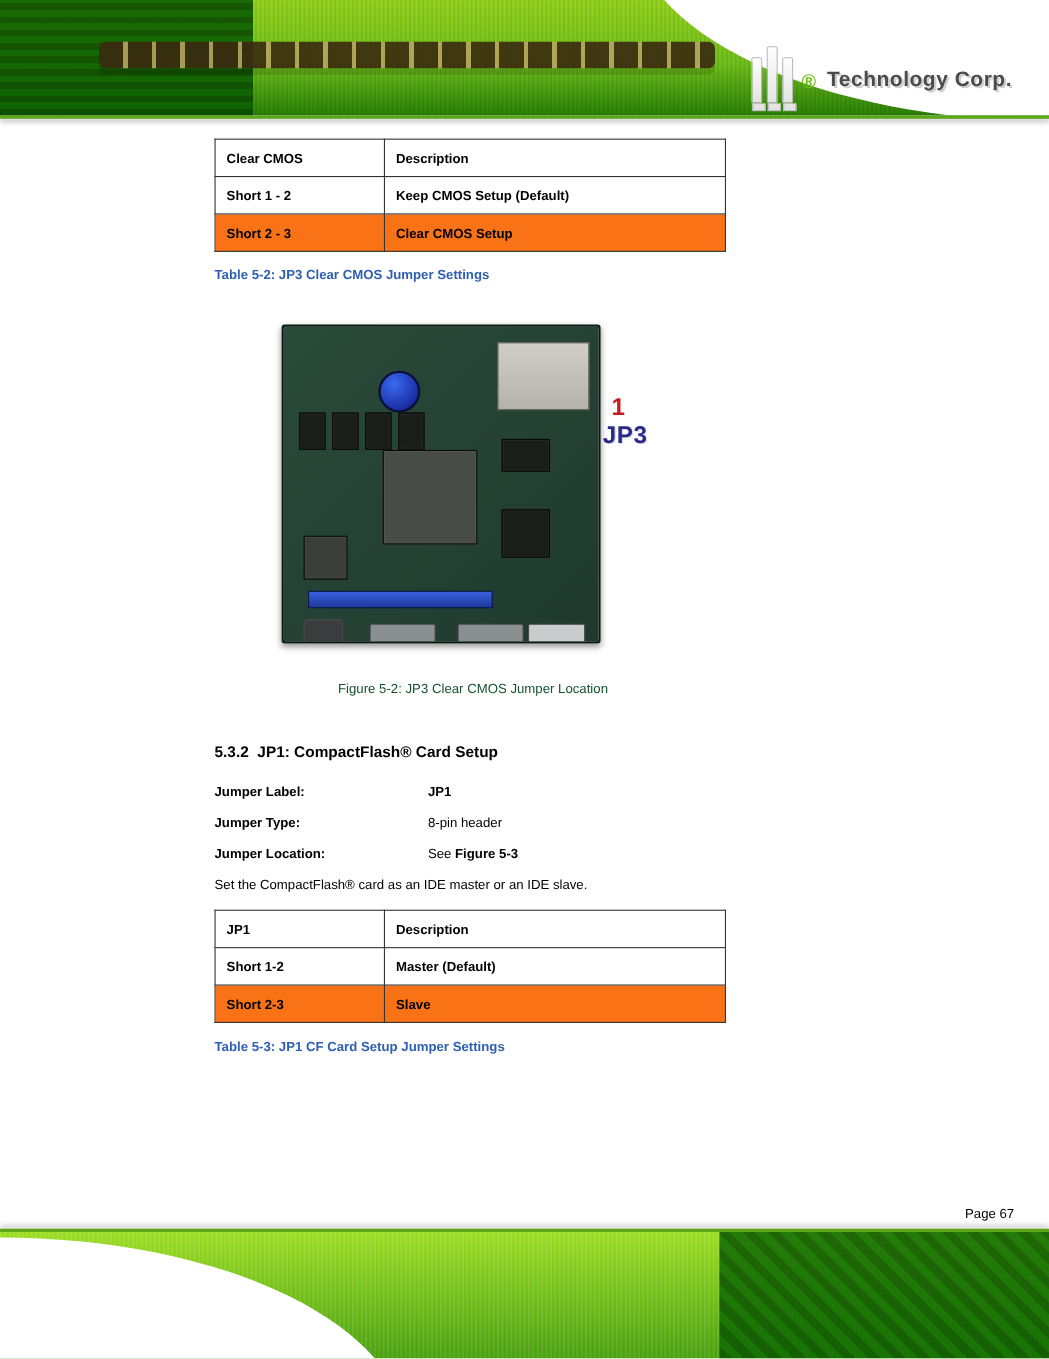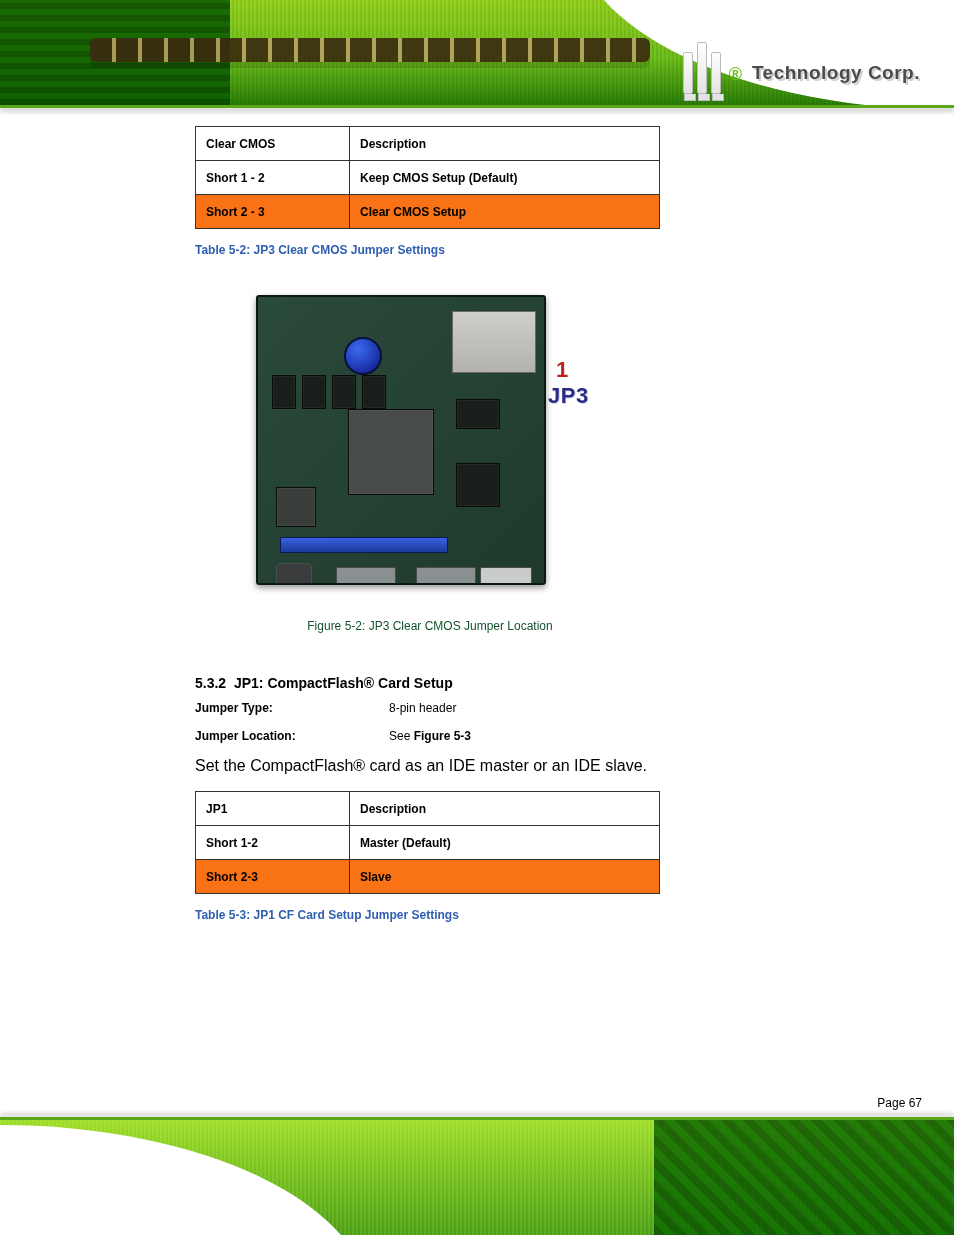--- a/index.html
+++ b/index.html
@@ -210,30 +210,30 @@
     font-size: 12px;
     font-weight: normal;
     color: #14532d;
     margin-top: 26px;
   }
 
   .section-heading {
     font-size: 14px;
     font-weight: bold;
     margin-top: 42px;
-    margin-bottom: 10px;
+    margin-bottom: 22px;
   }
 
   .spec-row { display: flex; margin-bottom: 14px; font-size: 12px; }
   .spec-key { width: 194px; font-weight: bold; }
   .spec-val { }
   .spec-val b { font-weight: bold; }
 
   .body-text {
-    font-size: 16px;
+    font-size: 12px;
     margin-top: 12px;
     margin-bottom: 16px;
   }
   .table-caption {
     font-size: 12px;
     font-weight: bold;
     color: #2e5fb0;
     margin-top: 14px;
   }
 
@@ -341,20 +341,26 @@
     </div>
     <div class="figure-caption">Figure 5-2: JP3 Clear CMOS Jumper Location</div>
   </div>
 
   <div class="section-heading">
     <span>5.3.2</span>&nbsp;
     <span>JP1: CompactFlash® Card Setup</span>
   </div>
 
   <div class="spec-row">
+    <div class="spec-key">Jumper Label:</div>
+    <div class="spec-val">
+      <b>JP1</b>
+    </div>
+  </div>
+  <div class="spec-row">
     <div class="spec-key">Jumper Type:</div>
     <div class="spec-val">8-pin header</div>
   </div>
   <div class="spec-row">
     <div class="spec-key">Jumper Location:</div>
     <div class="spec-val">
       <span>See </span><b>Figure 5-3</b>
     </div>
   </div>
 

